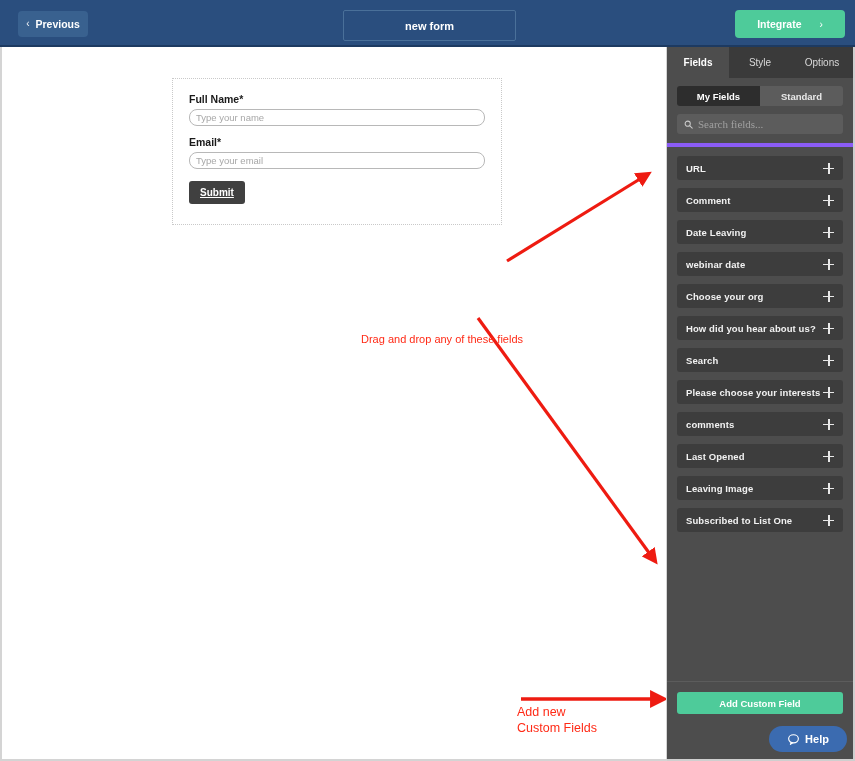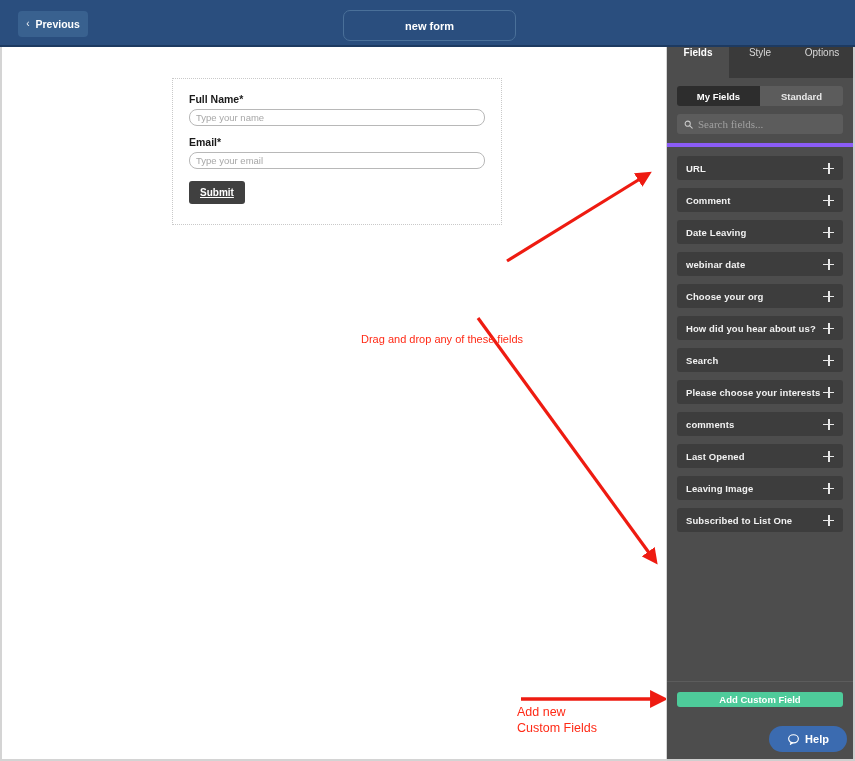--- a/index.html
+++ b/index.html
@@ -50,21 +50,21 @@
     font-size: 10px;
     font-weight: normal;
     line-height: 1;
     opacity: .95;
   }
   .form-title-box {
     position: absolute;
     left: 343px; top: 10px;
     width: 171px; height: 29px;
     border: 1px solid #4a7099;
-    border-radius: 7px;
+    border-radius: 2px;
     background: transparent;
     color: #ffffff;
     font-size: 11px;
     font-weight: bold;
     display: flex;
     align-items: center;
     justify-content: center;
     cursor: text;
   }
   .btn-integrate {
@@ -187,21 +187,21 @@
     overflow: hidden;
   }
   .tabs {
     display: flex;
     height: 31px;
     background: #3a3a3a;
   }
   .tab {
     flex: 1;
     display: flex;
-    align-items: flex-start;
+    align-items: center;
     justify-content: center;
     font-size: 10px;
     color: #d8d8d8;
     background: #3a3a3a;
     cursor: pointer;
     user-select: none;
   }
   .tab.active {
     background: #4d4d4d;
     color: #ffffff;
@@ -306,21 +306,21 @@
     left: 0; bottom: 0;
     width: 186px;
     height: 78px;
     background: #4d4d4d;
     border-top: 1px solid #5c5c5c;
     box-sizing: border-box;
   }
   .add-custom-btn {
     position: absolute;
     left: 10px; top: 10px;
-    width: 166px; height: 15px;
+    width: 166px; height: 22px;
     background: #4ecb9a;
     border-radius: 3px;
     color: #ffffff;
     font-size: 9.5px;
     font-weight: bold;
     display: flex;
     align-items: center;
     justify-content: center;
     cursor: pointer;
     user-select: none;
@@ -348,20 +348,24 @@
 
 <div id="app">
 
   <div class="topbar">
     <div class="btn-previous">
       <span class="chev">‹</span>
       <span>Previous</span>
     </div>
     <div class="form-title-box">
       <span>new form</span>
+    </div>
+    <div class="btn-integrate">
+      <span>Integrate</span>
+      <span class="chev">›</span>
     </div>
   </div>
 
   <div class="canvas">
 
     <div class="form-card">
 
       <div>
         <div class="field-label">Full Name*</div>
         <input class="text-input" type="text" placeholder="Type your name" style="">

